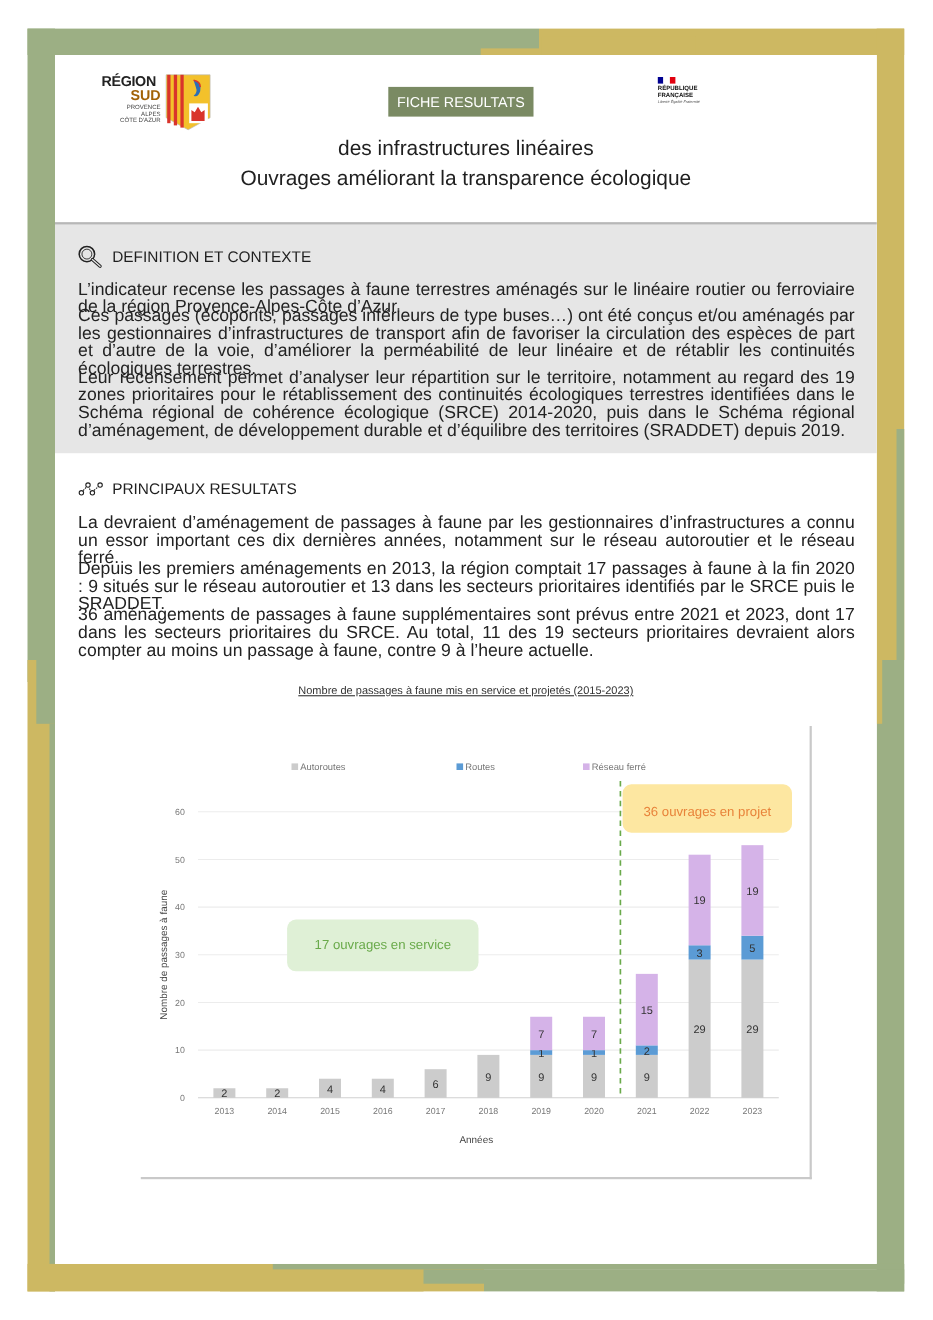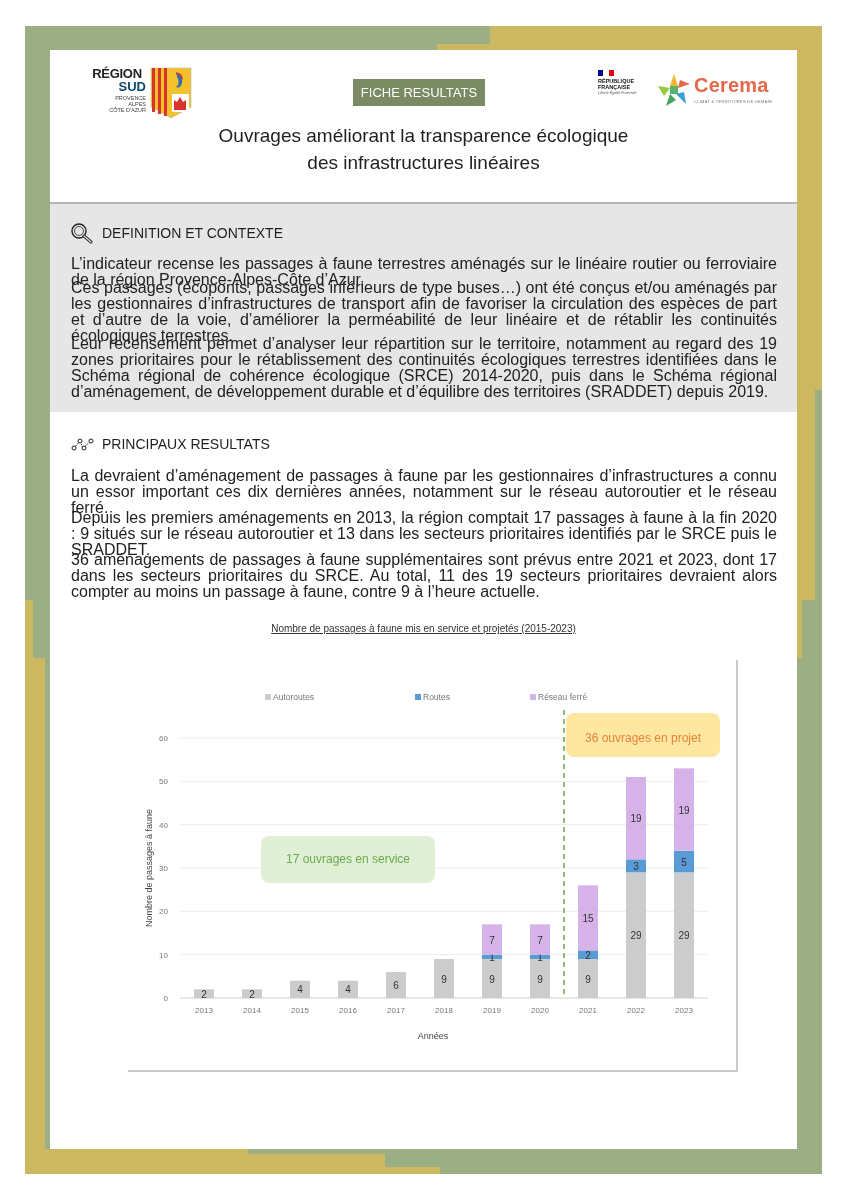--- a/index.html
+++ b/index.html
@@ -5,21 +5,21 @@
   html, body { margin:0; padding:0; }
   body { width:848px; height:1200px; position:relative; background:#ffffff; overflow:hidden;
          font-family:"Liberation Sans", sans-serif; color:#222; }
   .band { position:absolute; }
   .green { background:#9caf84; }
   .gold { background:#cdb862; }
   #page { position:absolute; left:50px; top:50px; width:747px; height:1099px; background:#ffffff; }
 
   .logo-region { position:absolute; left:38px; top:15px; width:110px; height:56px; }
   .logo-region .t1 { position:absolute; left:0; top:2px; width:58px; text-align:center; font-weight:bold; font-size:13px; line-height:13px; color:#222; letter-spacing:-0.3px; }
-  .logo-region .t2 { position:absolute; left:0; top:15px; width:58px; text-align:right; font-weight:bold; font-size:13px; line-height:13px; color:#0c4a6e; }
+  .logo-region .t2 { position:absolute; left:0; top:15px; width:58px; text-align:right; font-weight:bold; font-size:13px; line-height:13px; color:#a16207; }
   .logo-region .t3 { position:absolute; left:0; top:30px; width:58px; text-align:right; font-size:5.5px; line-height:6px; color:#444; }
   .logo-region .shield { position:absolute; left:62px; top:2px; width:42px; height:52px; }
 
   .fiche-badge { position:absolute; left:303px; top:29px; width:132px; height:27px; background:#7a8a63; color:#fff;
                  font-size:13px; line-height:27px; text-align:center; }
   .logo-rf { position:absolute; left:548px; top:20px; width:50px; height:40px; }
   .logo-rf .flag { display:flex; width:16px; height:6px; }
   .logo-rf .flag span { flex:1; }
   .logo-rf .rf-text { font-size:5.5px; line-height:6px; font-weight:bold; color:#111; margin-top:2px; }
   .logo-rf .rf-motto { font-size:3.5px; line-height:4px; color:#555; margin-top:1px; font-style:italic; }
@@ -90,36 +90,24 @@
         <span style="background:#fff"></span>
         <span style="background:#e1000f"></span>
     </div>
     <div class="rf-text">
       <div>RÉPUBLIQUE</div>
       <div>FRANÇAISE</div>
     </div>
     <div class="rf-motto">Liberté Égalité Fraternité</div>
   </div>
 
-  <div class="logo-cerema">
-    <svg width="36" height="36" viewBox="0 0 36 36" style="position:absolute;left:0;top:2px;">
-      <path d="M18 2 L22 14 L14 14 Z" fill="#f2b632"></path>
-      <path d="M34 12 L22 16 L24 8 Z" fill="#e4694a"></path>
-      <path d="M30 32 L20 22 L28 20 Z" fill="#3e9dd4"></path>
-      <path d="M10 34 L14 22 L20 28 Z" fill="#4aa35a"></path>
-      <path d="M2 14 L14 16 L8 24 Z" fill="#9bc83c"></path>
-      <rect x="14" y="14" width="8" height="8" fill="#5ab36b"></rect>
-    </svg>
-    <div class="name">Cerema</div>
-    <div class="sub">CLIMAT &amp; TERRITOIRES DE DEMAIN</div>
-  </div>
 
   <div class="title">
+    <div>des infrastructures linéaires</div>
     <div>Ouvrages améliorant la transparence écologique</div>
-    <div>des infrastructures linéaires</div>
   </div>
 
   <div class="def-panel">
     <div class="sec-head" style="left:20px;top:18px;">
       <svg width="26" height="22" viewBox="0 0 26 22">
         <circle cx="9" cy="9" r="7" fill="none" stroke="#222" stroke-width="1.4"></circle>
         <circle cx="9" cy="9" r="4.5" fill="none" stroke="#222" stroke-width="0.8"></circle>
         <path d="M14 14 L21 20" stroke="#222" stroke-width="3" stroke-linecap="round"></path>
         <path d="M14 14 L21 20" stroke="#e6e6e6" stroke-width="1.2" stroke-linecap="round"></path>
       </svg>

